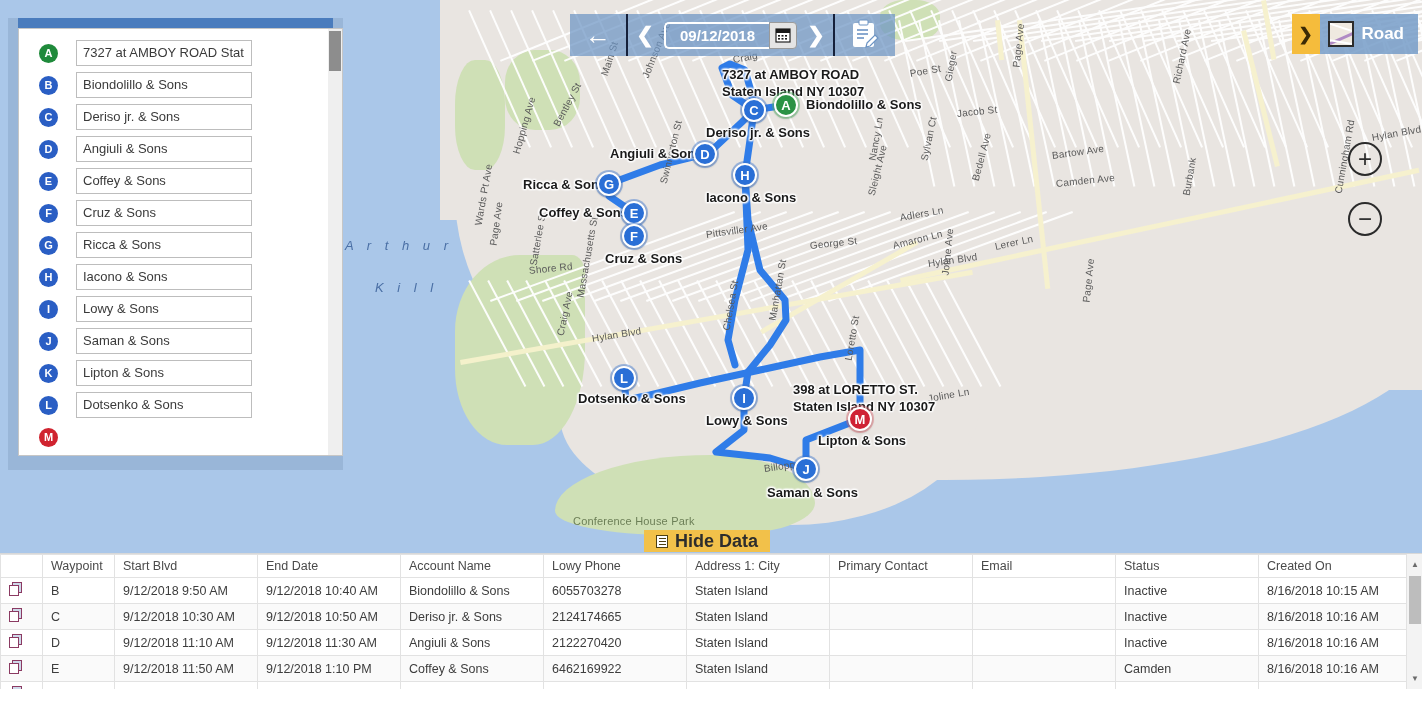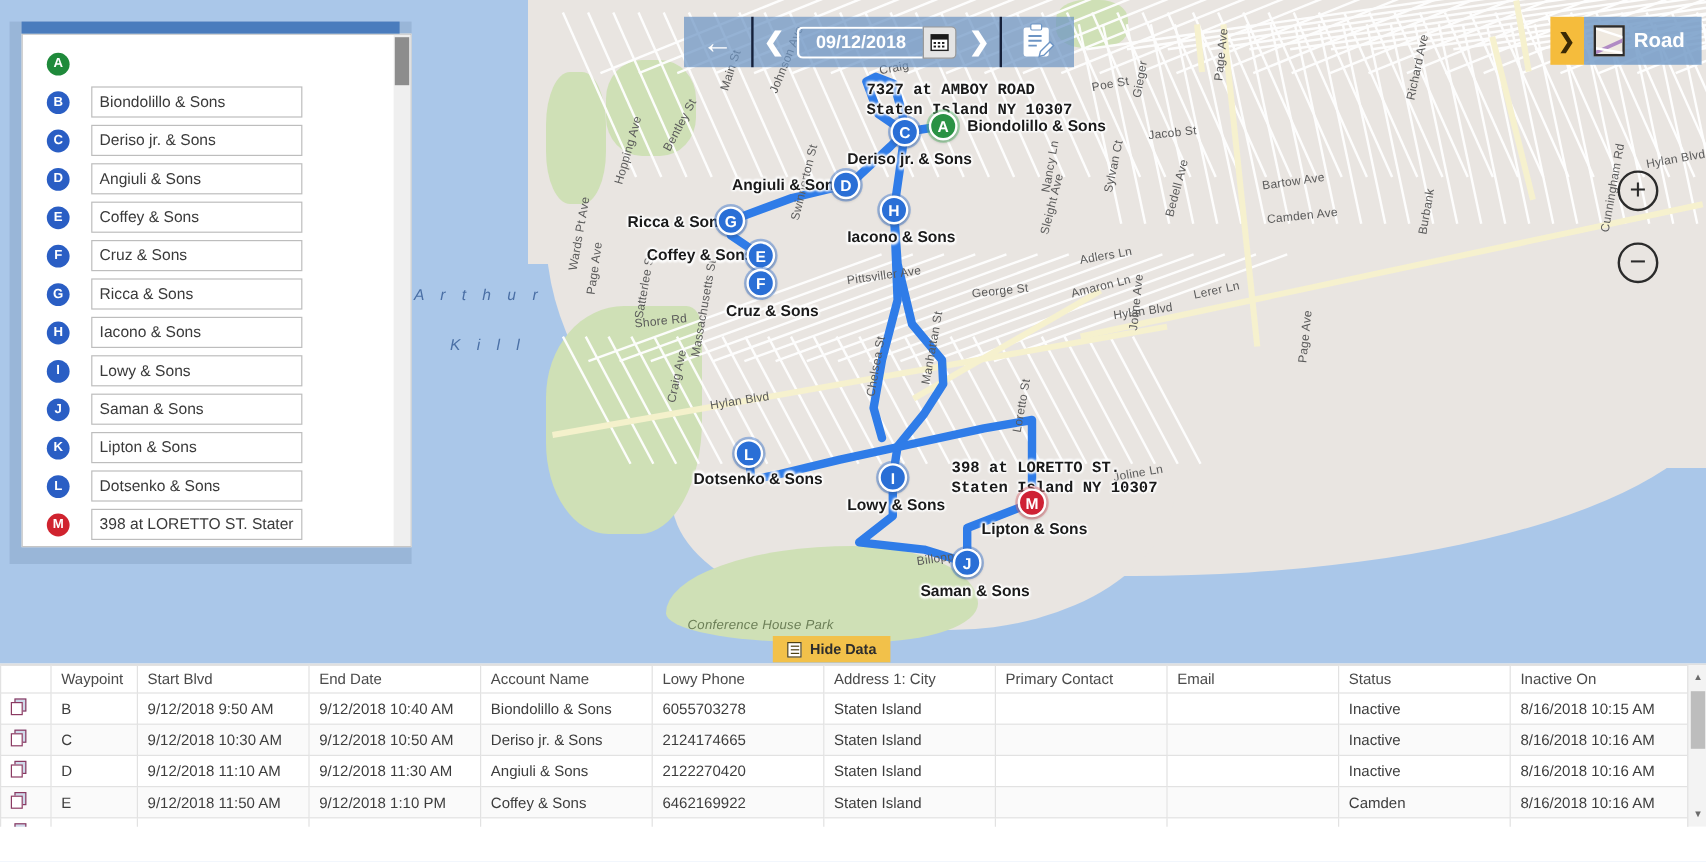--- a/index.html
+++ b/index.html
@@ -58,21 +58,21 @@
   .bigst.h { height:5px; }
 
   .maplabel {
     position:absolute; color:#5a5a5a; font-size:10px;
     font-family:"Liberation Sans", sans-serif; white-space:nowrap;
     letter-spacing:.2px;
   }
   .maplabel.water-lbl {
     color:#4a6fa5; font-style:italic; letter-spacing:5px; font-size:13px;
   }
-  .maplabel.park { color:#6c7f57; font-style:italic; font-size:11px; }
+  .maplabel.park { color:#6c7f57; font-size:11px; }
 
   
   #route { position:absolute; inset:0; }
 
   
   .marker {
     position:absolute; width:24px; height:24px; border-radius:50%;
     background:#2a6fd6; border:2px solid #ffffff;
     box-shadow:0 0 0 2px rgba(60,120,210,.45), 0 1px 3px rgba(0,0,0,.4);
     color:#ffffff; font-size:13px; font-weight:bold;
@@ -83,21 +83,21 @@
   .marker.start { background:#2a9244; box-shadow:0 0 0 2px rgba(90,190,110,.45), 0 1px 3px rgba(0,0,0,.4); }
   .marker.end   { background:#cf2235; box-shadow:0 0 0 2px rgba(225,110,120,.45), 0 1px 3px rgba(0,0,0,.4); }
 
   .pinlabel {
     position:absolute; font-size:13px; font-weight:bold; color:#1a1a1a;
     white-space:nowrap; z-index:5;
     text-shadow: 1px 0 2px #fff, -1px 0 2px #fff, 0 1px 2px #fff, 0 -1px 2px #fff,
                  1px 1px 2px #fff, -1px -1px 2px #fff, 1px -1px 2px #fff, -1px 1px 2px #fff;
     font-family:"Liberation Sans", sans-serif;
   }
-  .pinlabel.two-line { line-height:17px;font-family:Liberation Mono, monospace; }
+  .pinlabel.two-line { line-height:17px; }
 
   
   #top-toolbar {
     position:absolute; left:570px; top:14px; height:42px;
     background:rgba(108,148,196,.72);
     display:flex; align-items:center; z-index:20;
   }
   .tb-sep { width:2px; height:42px; background:#15203a; }
   .tb-btn {
     height:42px; display:flex; align-items:center; justify-content:center;
@@ -201,21 +201,21 @@
   #hide-data {
     position:absolute; left:644px; top:530px; height:22px;
     background:#f2c14a; display:flex; align-items:center; gap:7px;
     padding:0 12px; z-index:22; cursor:pointer;
   }
   #hd-icon {
     width:12px; height:13px; background:#ffffff; border:1px solid #4e4012;
     position:relative;
   }
   #hd-icon i { position:absolute; left:2px; width:7px; height:1px; background:#4e4012; display:block; }
-  #hd-label { font-size:12px; font-weight:bold; color:#2d2d2d; }
+  #hd-label { font-size:18px; font-weight:bold; color:#2d2d2d; }
 
   
   #bottom-panel {
     position:absolute; left:0; top:553px; width:1422px; height:165px;
     background:#ffffff; border-top:1px solid #d8d8d8;
   }
   #sched-title {
     color:#2f6fad; font-size:12.5px; font-weight:bold;
     padding:8px 0 6px 7px;
   }
@@ -588,20 +588,21 @@
 <div id="zoom-ctrls">
   <div class="zbtn" id="zoom-plus">+</div>
   <div class="zbtn" id="zoom-minus">−</div>
 </div>
 
 <div id="wp-shadow"></div>
 <div id="wp-panel">
   <div id="wp-list">
       <div class="wp-row">
         <div class="wp-badge start">A</div>
+        <div class="wp-input">7327 at AMBOY ROAD Stat</div>
       </div>
       <div class="wp-row">
         <div class="wp-badge">B</div>
         <div class="wp-input">Biondolillo &amp; Sons</div>
       </div>
       <div class="wp-row">
         <div class="wp-badge">C</div>
         <div class="wp-input">Deriso jr. &amp; Sons</div>
       </div>
       <div class="wp-row">
@@ -635,21 +636,20 @@
       <div class="wp-row">
         <div class="wp-badge">K</div>
         <div class="wp-input">Lipton &amp; Sons</div>
       </div>
       <div class="wp-row">
         <div class="wp-badge">L</div>
         <div class="wp-input">Dotsenko &amp; Sons</div>
       </div>
       <div class="wp-row">
         <div class="wp-badge end">M</div>
-        <div class="wp-input">398 at LORETTO ST. Stater</div>
       </div>
     </div>
   <div id="wp-scroll">
     <div id="wp-thumb"></div>
   </div>
 </div>
 <div id="wp-head"></div>
 
 <div id="hide-data">
   <span id="hd-icon">
@@ -681,21 +681,21 @@
             <th></th>
             <th>Waypoint</th>
             <th>Start Blvd</th>
             <th>End Date</th>
             <th>Account Name</th>
             <th>Lowy Phone</th>
             <th>Address 1: City</th>
             <th>Primary Contact</th>
             <th>Email</th>
             <th>Status</th>
-            <th>Inactive On</th>
+            <th>Created On</th>
           </tr>
         </thead>
       <tbody id="grid-body">
           <tr>
             <td><span class="rowicon"><b></b><i></i></span></td>
             <td>B</td>
             <td>9/12/2018 9:50 AM</td>
             <td>9/12/2018 10:40 AM</td>
             <td>Biondolillo &amp; Sons</td>
             <td>6055703278</td>

